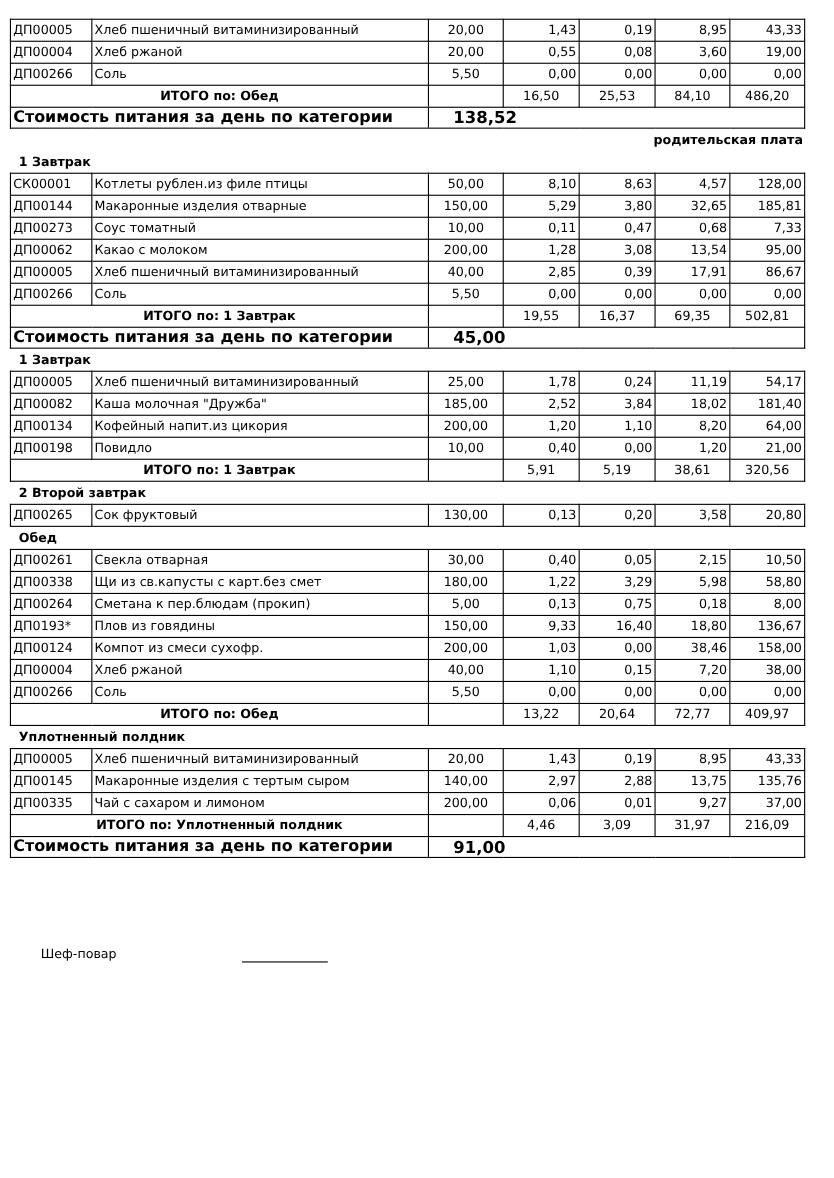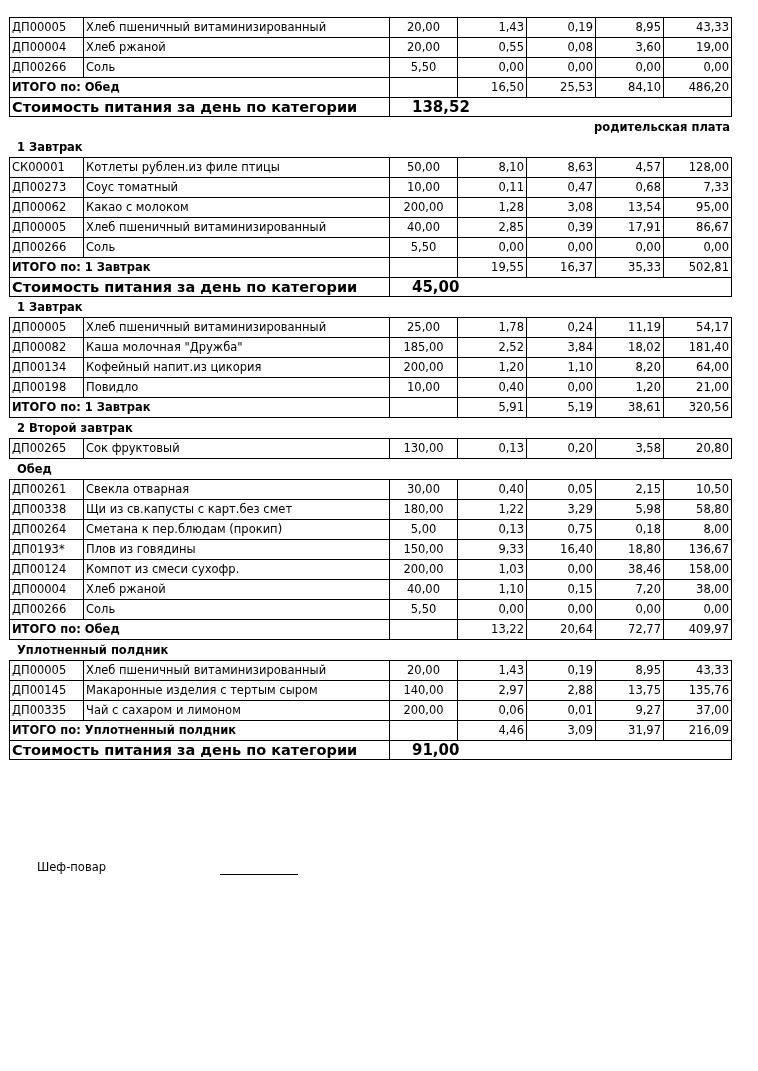--- a/index.html
+++ b/index.html
@@ -11,21 +11,21 @@
       white-space: nowrap; overflow: hidden; vertical-align: middle; line-height: 19px; }
     col.c-code { width: 74px; }
     col.c-name { width: 306px; }
     col.c-wt { width: 68px; }
     col.c-n { width: 69px; }
     col.c-n2 { width: 68px; }
     td.code { }
     td.name { }
     td.wt { text-align: center; }
     td.num { text-align: right; }
-    tr.total td { font-weight: bold; }
+    tr.total td { font-weight: bold; text-align: center; }
     tr.total td.num { font-weight: normal; }
     tr.total td.label { border-right: none; }
     tr.cost td { height: 18px; line-height: 18px; }
     tr.cost td.cost-label { font-weight: bold; font-size: 14.5px; border-right: none; }
     tr.cost td.cost-value { font-weight: bold; font-size: 15px; padding-left: 22px; }
     .meal-title { font-weight: bold; font-size: 11.5px; height: 20px; line-height: 20px; padding-left: 8px; }
     .category-title { font-weight: bold; font-size: 11.5px; height: 20px; line-height: 20px;
       text-align: right; width: 721px; }
     .signature { position: absolute; left: 37px; top: 860px; font-size: 11.5px; }
     .sign-line { position: absolute; left: 220px; top: 874px; width: 78px; border-bottom: 1px solid #000; height: 0; }
@@ -102,20 +102,29 @@
         <tr>
           <td class="code">СК00001</td>
           <td class="name">Котлеты рублен.из филе птицы</td>
           <td class="wt">50,00</td>
           <td class="num">8,10</td>
           <td class="num">8,63</td>
           <td class="num">4,57</td>
           <td class="num">128,00</td>
         </tr>
         <tr>
+          <td class="code">ДП00144</td>
+          <td class="name">Макаронные изделия отварные</td>
+          <td class="wt">150,00</td>
+          <td class="num">5,29</td>
+          <td class="num">3,80</td>
+          <td class="num">32,65</td>
+          <td class="num">185,81</td>
+        </tr>
+        <tr>
           <td class="code">ДП00273</td>
           <td class="name">Соус томатный</td>
           <td class="wt">10,00</td>
           <td class="num">0,11</td>
           <td class="num">0,47</td>
           <td class="num">0,68</td>
           <td class="num">7,33</td>
         </tr>
         <tr>
           <td class="code">ДП00062</td>
@@ -142,21 +151,21 @@
           <td class="num">0,00</td>
           <td class="num">0,00</td>
           <td class="num">0,00</td>
           <td class="num">0,00</td>
         </tr>
         <tr class="total">
           <td class="label" colspan="2">ИТОГО по: 1 Завтрак</td>
           <td class="wt"></td>
           <td class="num">19,55</td>
           <td class="num">16,37</td>
-          <td class="num">35,33</td>
+          <td class="num">69,35</td>
           <td class="num">502,81</td>
         </tr>
         <tr class="cost">
           <td class="cost-label" colspan="2">Стоимость питания за день по категории</td>
           <td class="cost-value" colspan="5">45,00</td>
         </tr>
       </tbody>
     </table>
     <div class="meal-title">1 Завтрак</div>
     <table class="grid">

